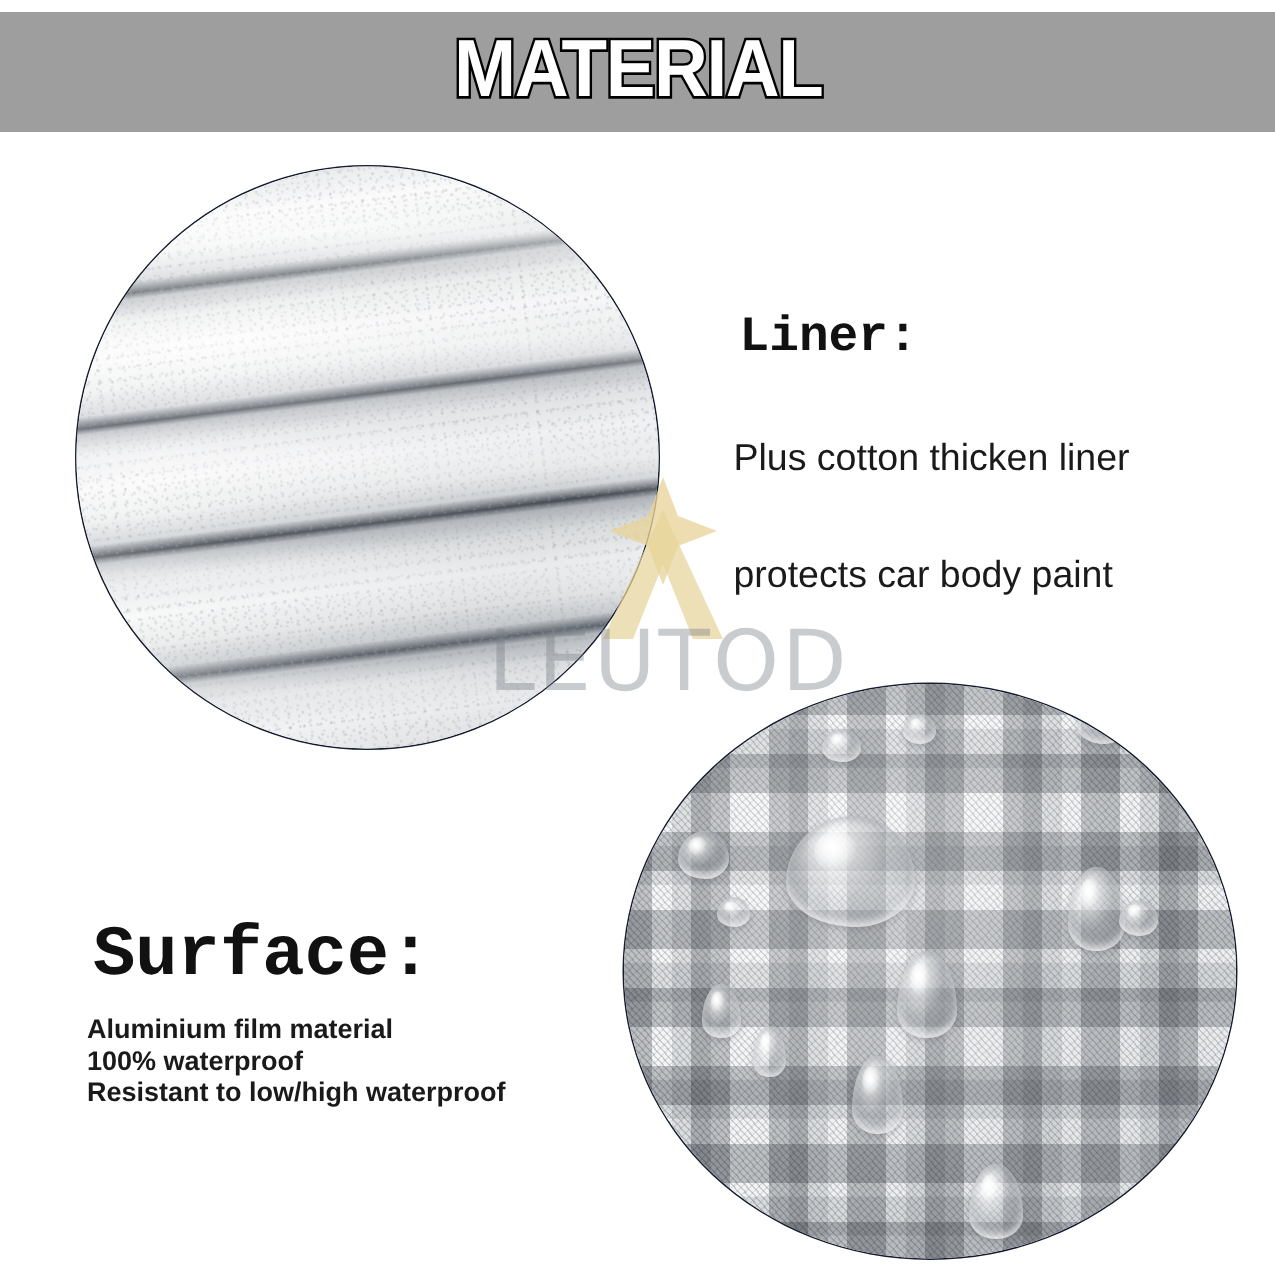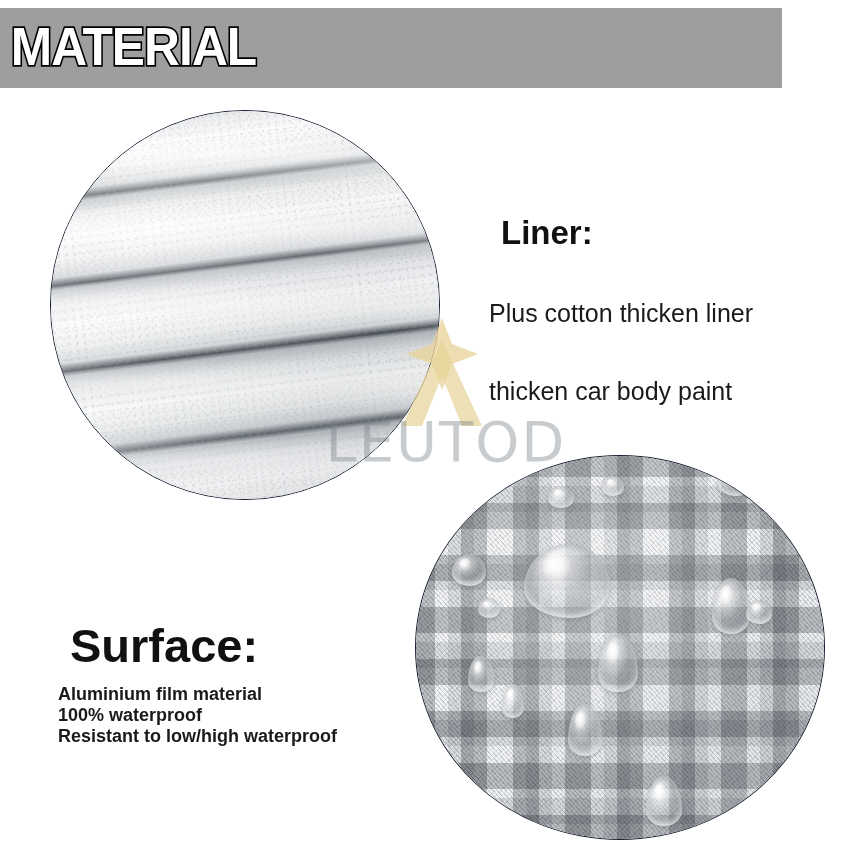--- a/index.html
+++ b/index.html
@@ -18,25 +18,26 @@
     height: 850px;
     background: #ffffff;
     overflow: hidden;
   }
 
   
   .header-banner {
     position: absolute;
     left: 0;
     top: 8px;
-    width: 782px;
+    width: 850px;
     height: 80px;
     background: #9e9e9e;
     display: flex;
     align-items: center;
+    justify-content: center;
   }
   .header-title {
     font-family: "Liberation Sans", sans-serif;
     font-size: 54px;
     font-weight: bold;
     letter-spacing: -1px;
     color: #ffffff;
     transform: scaleX(0.92);
     -webkit-text-stroke: 3.5px #000000;
     paint-order: stroke fill;
@@ -261,25 +262,25 @@
     font-weight: normal;
     letter-spacing: 2px;
     color: rgba(120,128,134,0.40);
     line-height: 1;
     white-space: nowrap;
   }
 
   
   .text-block { position: absolute; }
   .block-heading {
-    font-family: Liberation Sans, sans-serif;
+    font-family: Liberation Mono, monospace;
     font-weight: bold;
     color: #111111;
     line-height: 1.1;
-    margin: 12px;
+    margin: 4px;
   }
   .block-line {
     font-family: "Liberation Sans", sans-serif;
     font-weight: normal;
     color: #1a1a1a;
     line-height: 1.18;
     margin: 0;
     white-space: nowrap;
   }
 
@@ -302,21 +303,21 @@
 
   <div class="photo-circle" id="liner-photo">
     <div class="liner-inner"></div>
     <div class="liner-sheen"></div>
     <div class="liner-vignette"></div>
   </div>
 
   <div class="text-block" id="liner-text">
     <p class="block-heading">Liner:</p>
     <p class="block-line">Plus cotton thicken liner</p>
-    <p class="block-line">thicken car body paint</p>
+    <p class="block-line">protects car body paint</p>
   </div>
 
   <div id="watermark">
     <svg class="wm-mark" viewBox="0 0 120 108">
 
       <path d="M60 0 L70 26 L96 36 L70 46 L60 72 L50 46 L24 36 L50 26 Z" fill="#e8d49a" opacity="0.78"></path>
 
       <path d="M60 22 L100 108 L80 108 L60 58 L40 108 L20 108 Z" fill="#e8d49a" opacity="0.72"></path>
       <circle cx="60" cy="88" r="9" fill="#ffffff" opacity="0.85"></circle>
     </svg>

